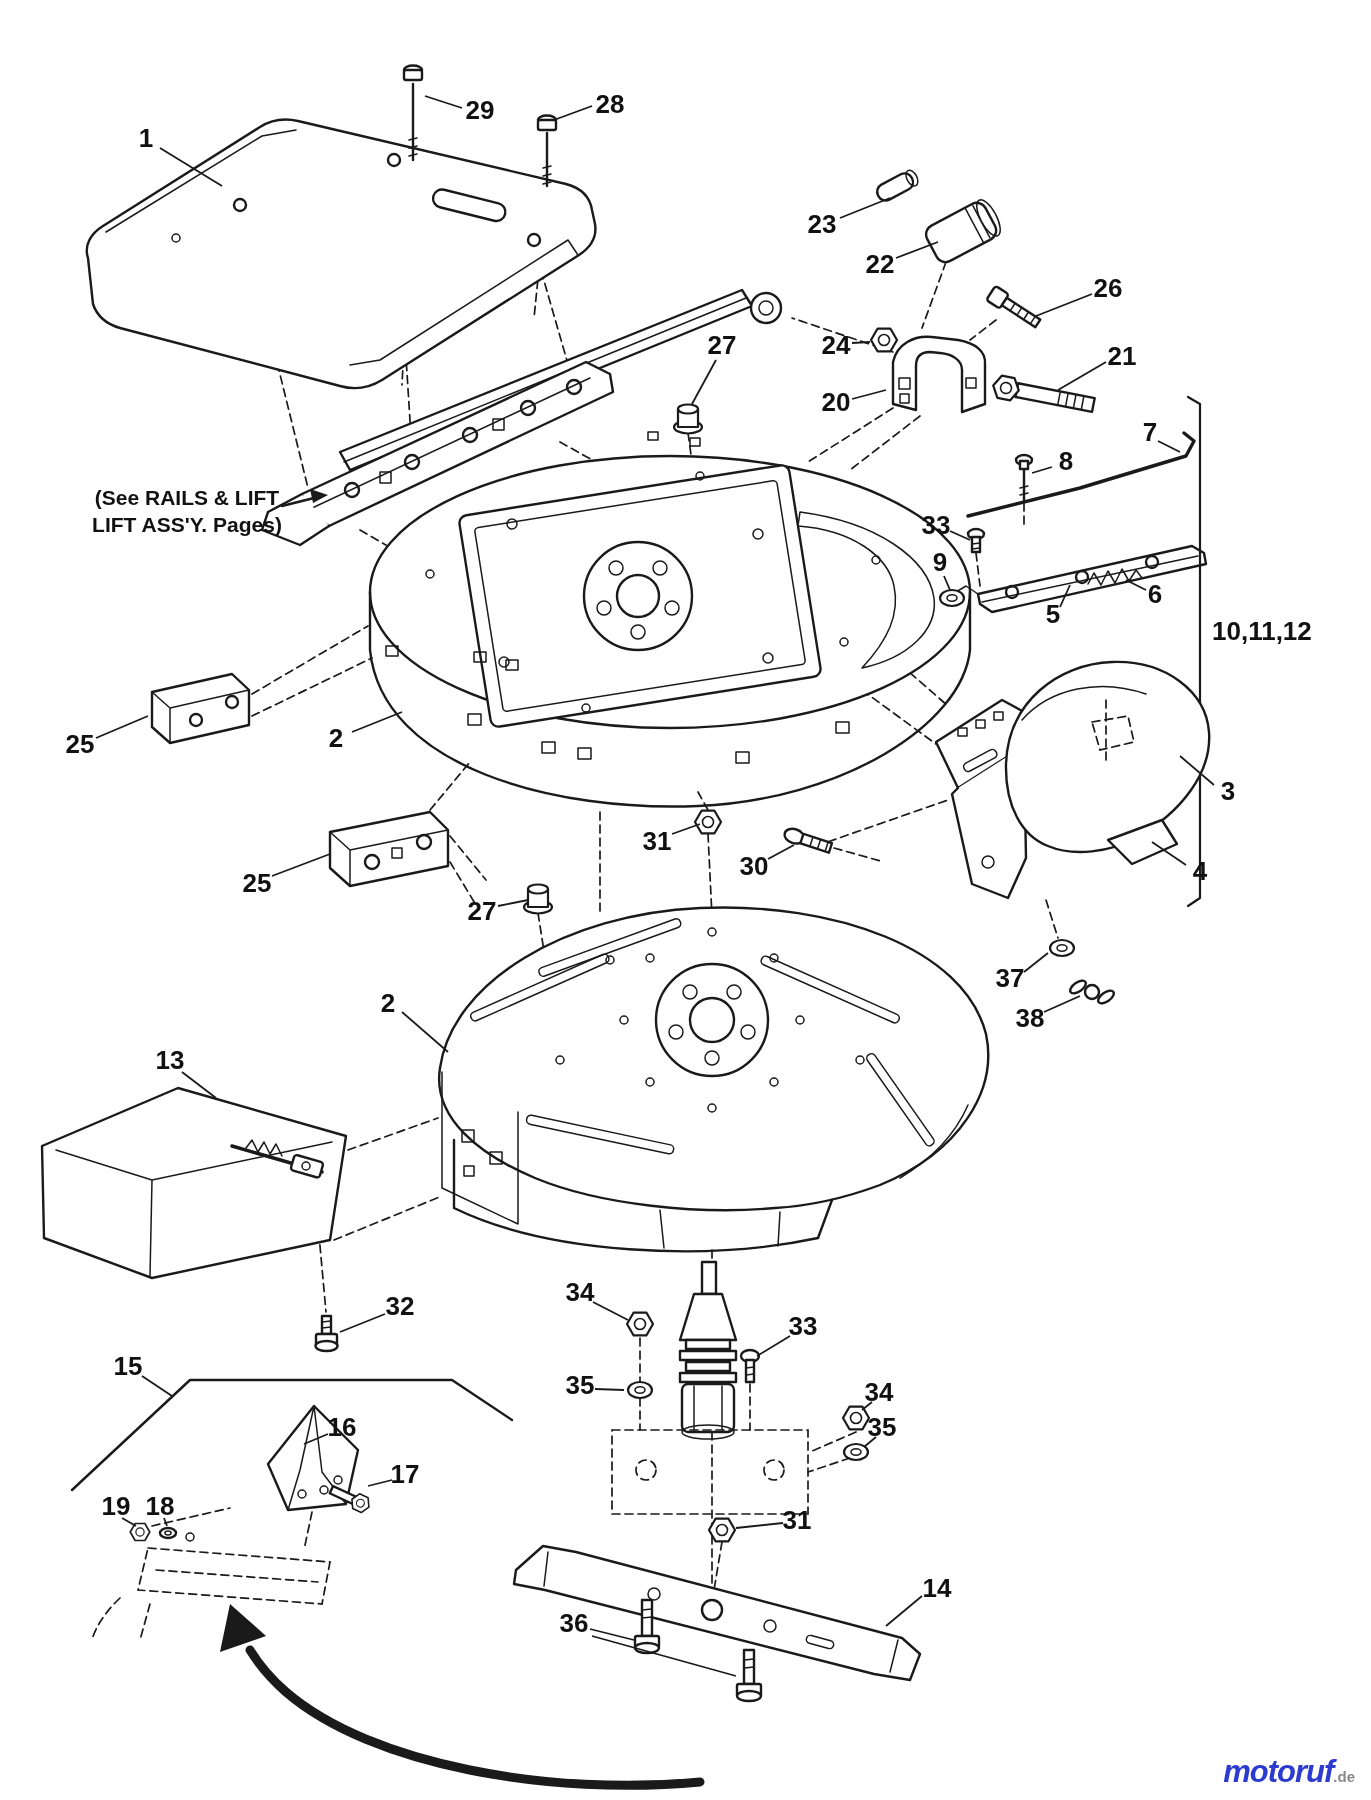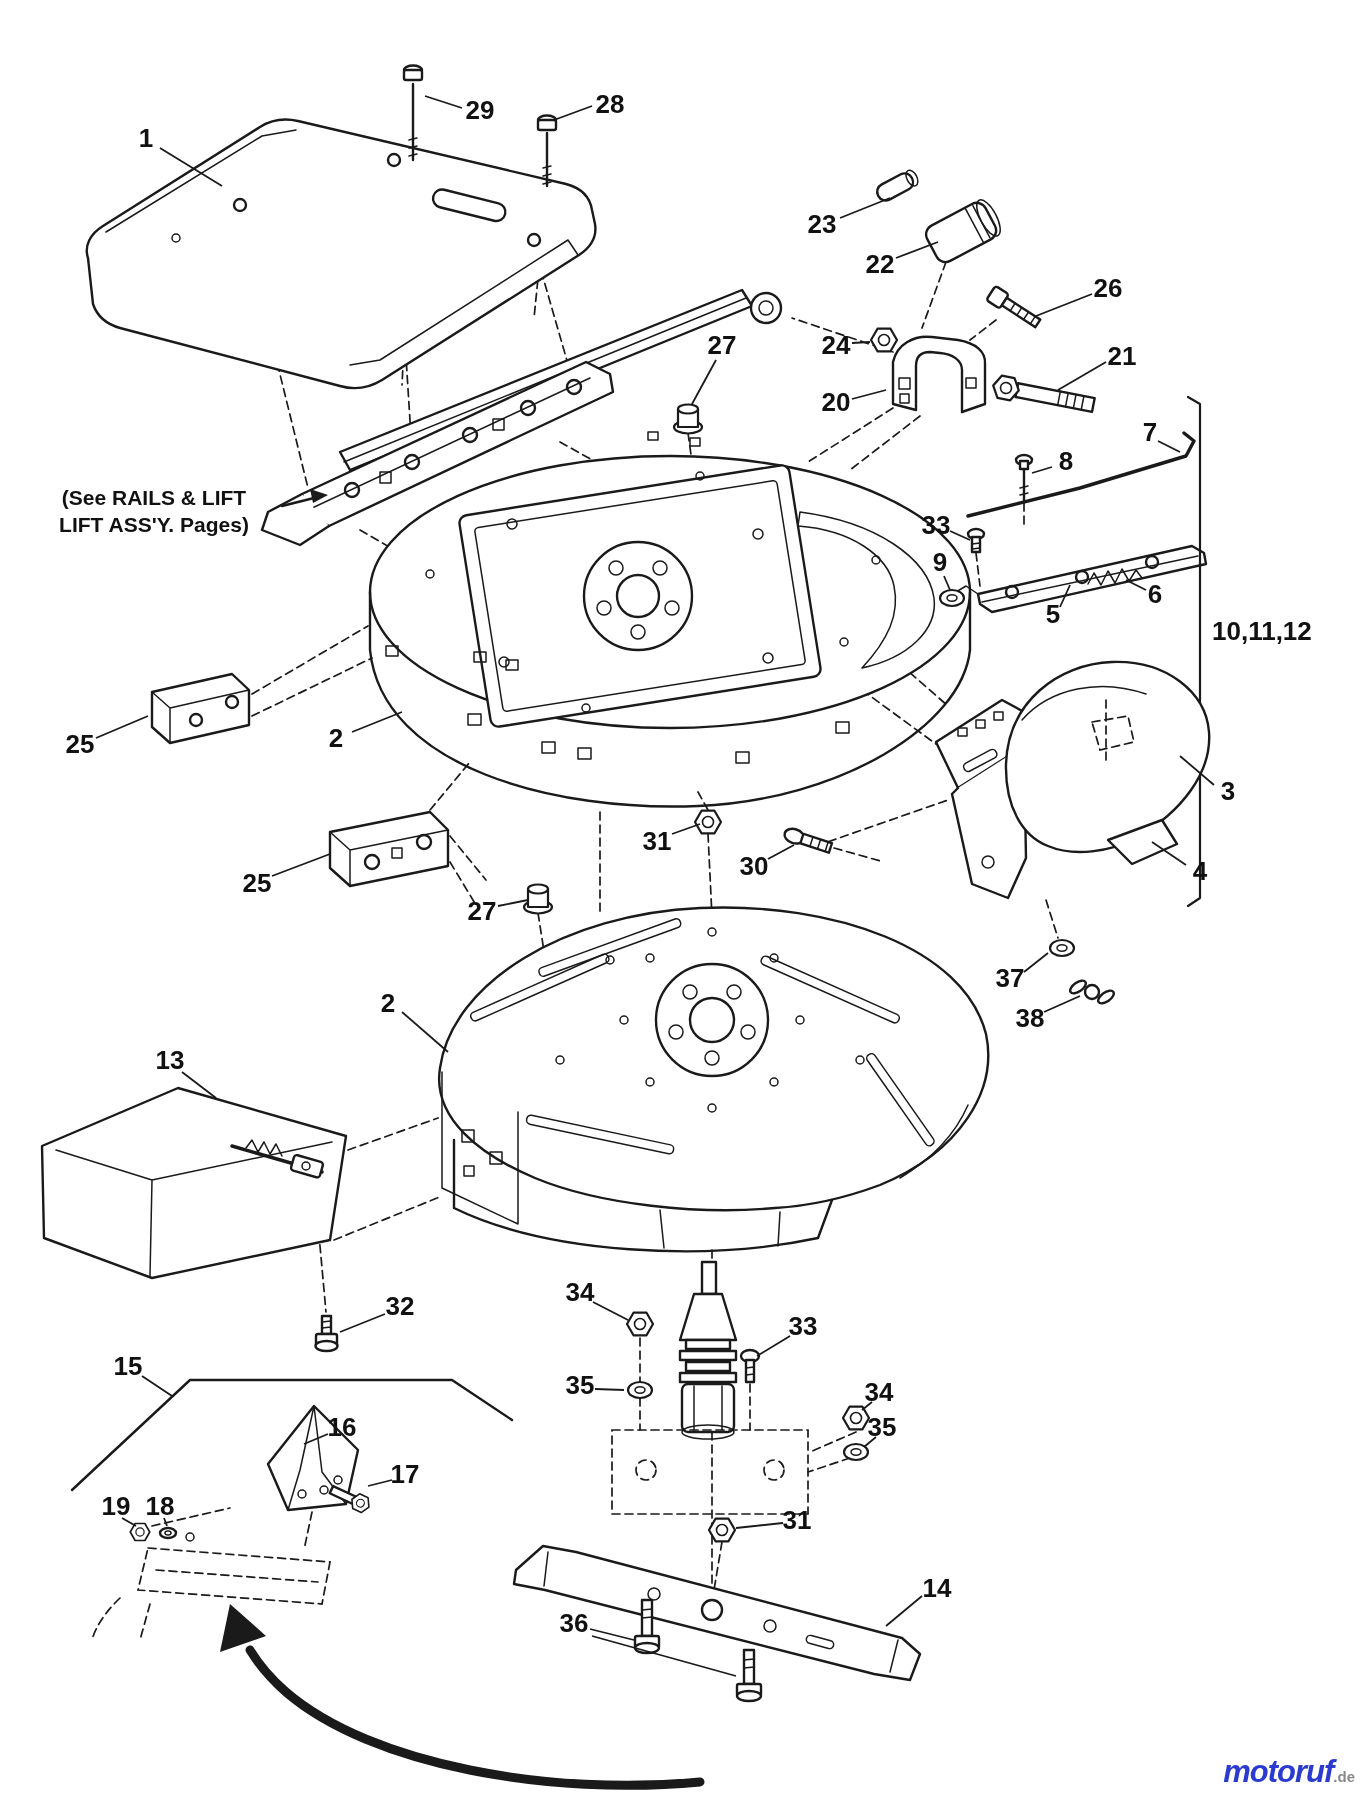--- a/index.html
+++ b/index.html
@@ -8,21 +8,21 @@
         font-family:"Liberation Sans",sans-serif;}
   .diagram-svg{position:absolute;left:0;top:0;}
   .ln{fill:none;stroke:#1a1a1a;stroke-width:2.4;stroke-linecap:round;stroke-linejoin:round;}
   .fw{fill:#ffffff;}
   .tn{stroke-width:1.5;}
   .th{stroke-width:3.4;}
   .dsh{fill:none;stroke:#1a1a1a;stroke-width:1.7;stroke-dasharray:8 5;stroke-linecap:round;}
   .leader{stroke:#1a1a1a;stroke-width:1.8;}
   .lbl{font-family:"Liberation Sans",sans-serif;font-weight:bold;font-size:26px;fill:#111;dominant-baseline:middle;}
   .arrowfill{fill:#1a1a1a;stroke:none;}
-  .note{position:absolute;left:35px;top:484px;width:238px;text-align:center;
+  .note{position:absolute;left:68px;top:484px;width:238px;text-align:center;
         font-weight:bold;font-size:21px;line-height:27px;color:#111;}
   .watermark{position:absolute;right:16px;bottom:10px;font-weight:bold;font-style:italic;
              font-size:31px;color:#2b3bd0;letter-spacing:-1px;margin-top:31px;}
   .watermark .tld{font-size:15px;color:#888;font-style:normal;letter-spacing:0;}
 </style>
 </head>
 <body>
 
 <div class="page">
 

